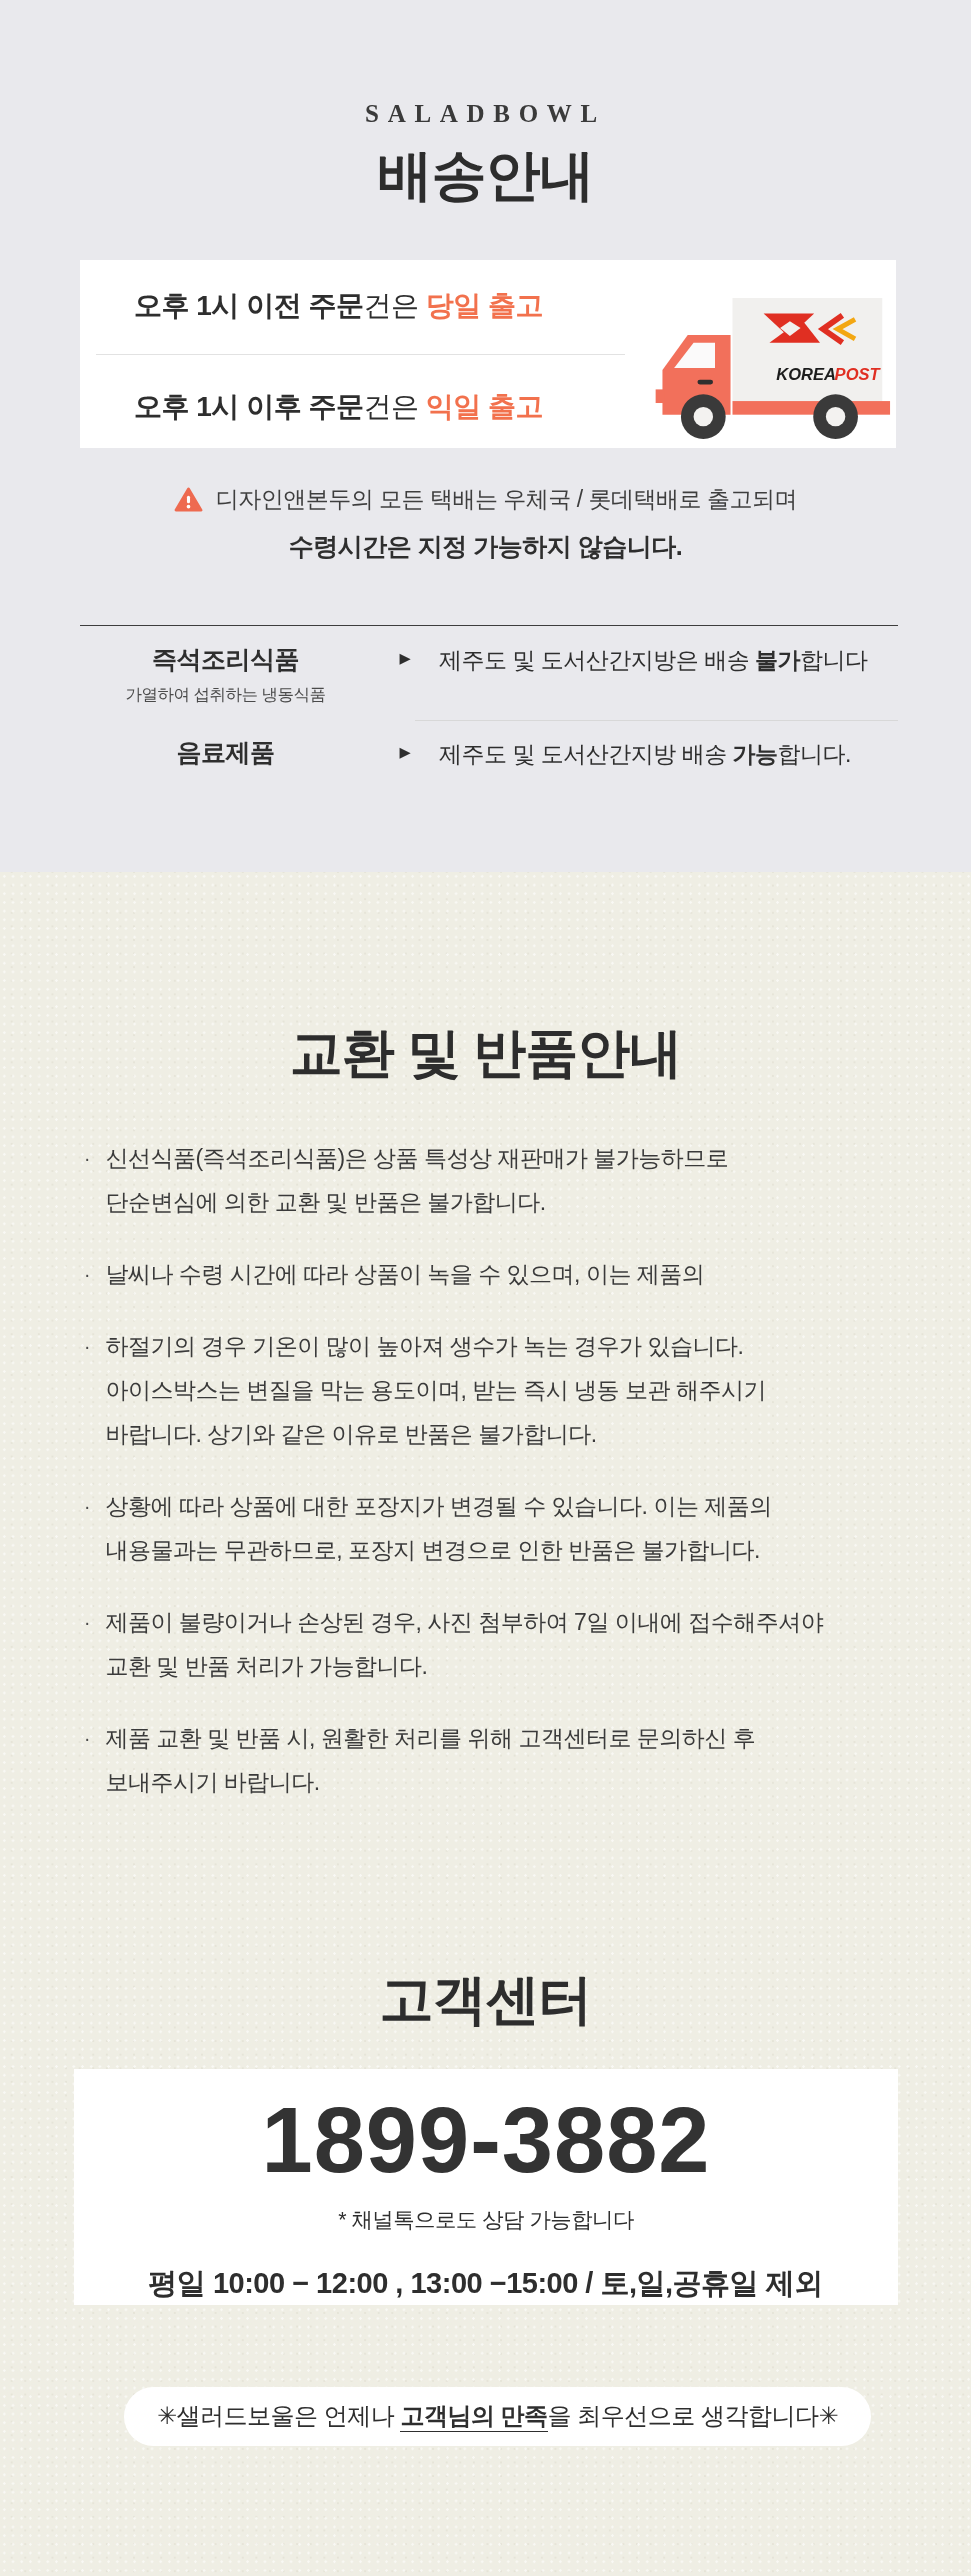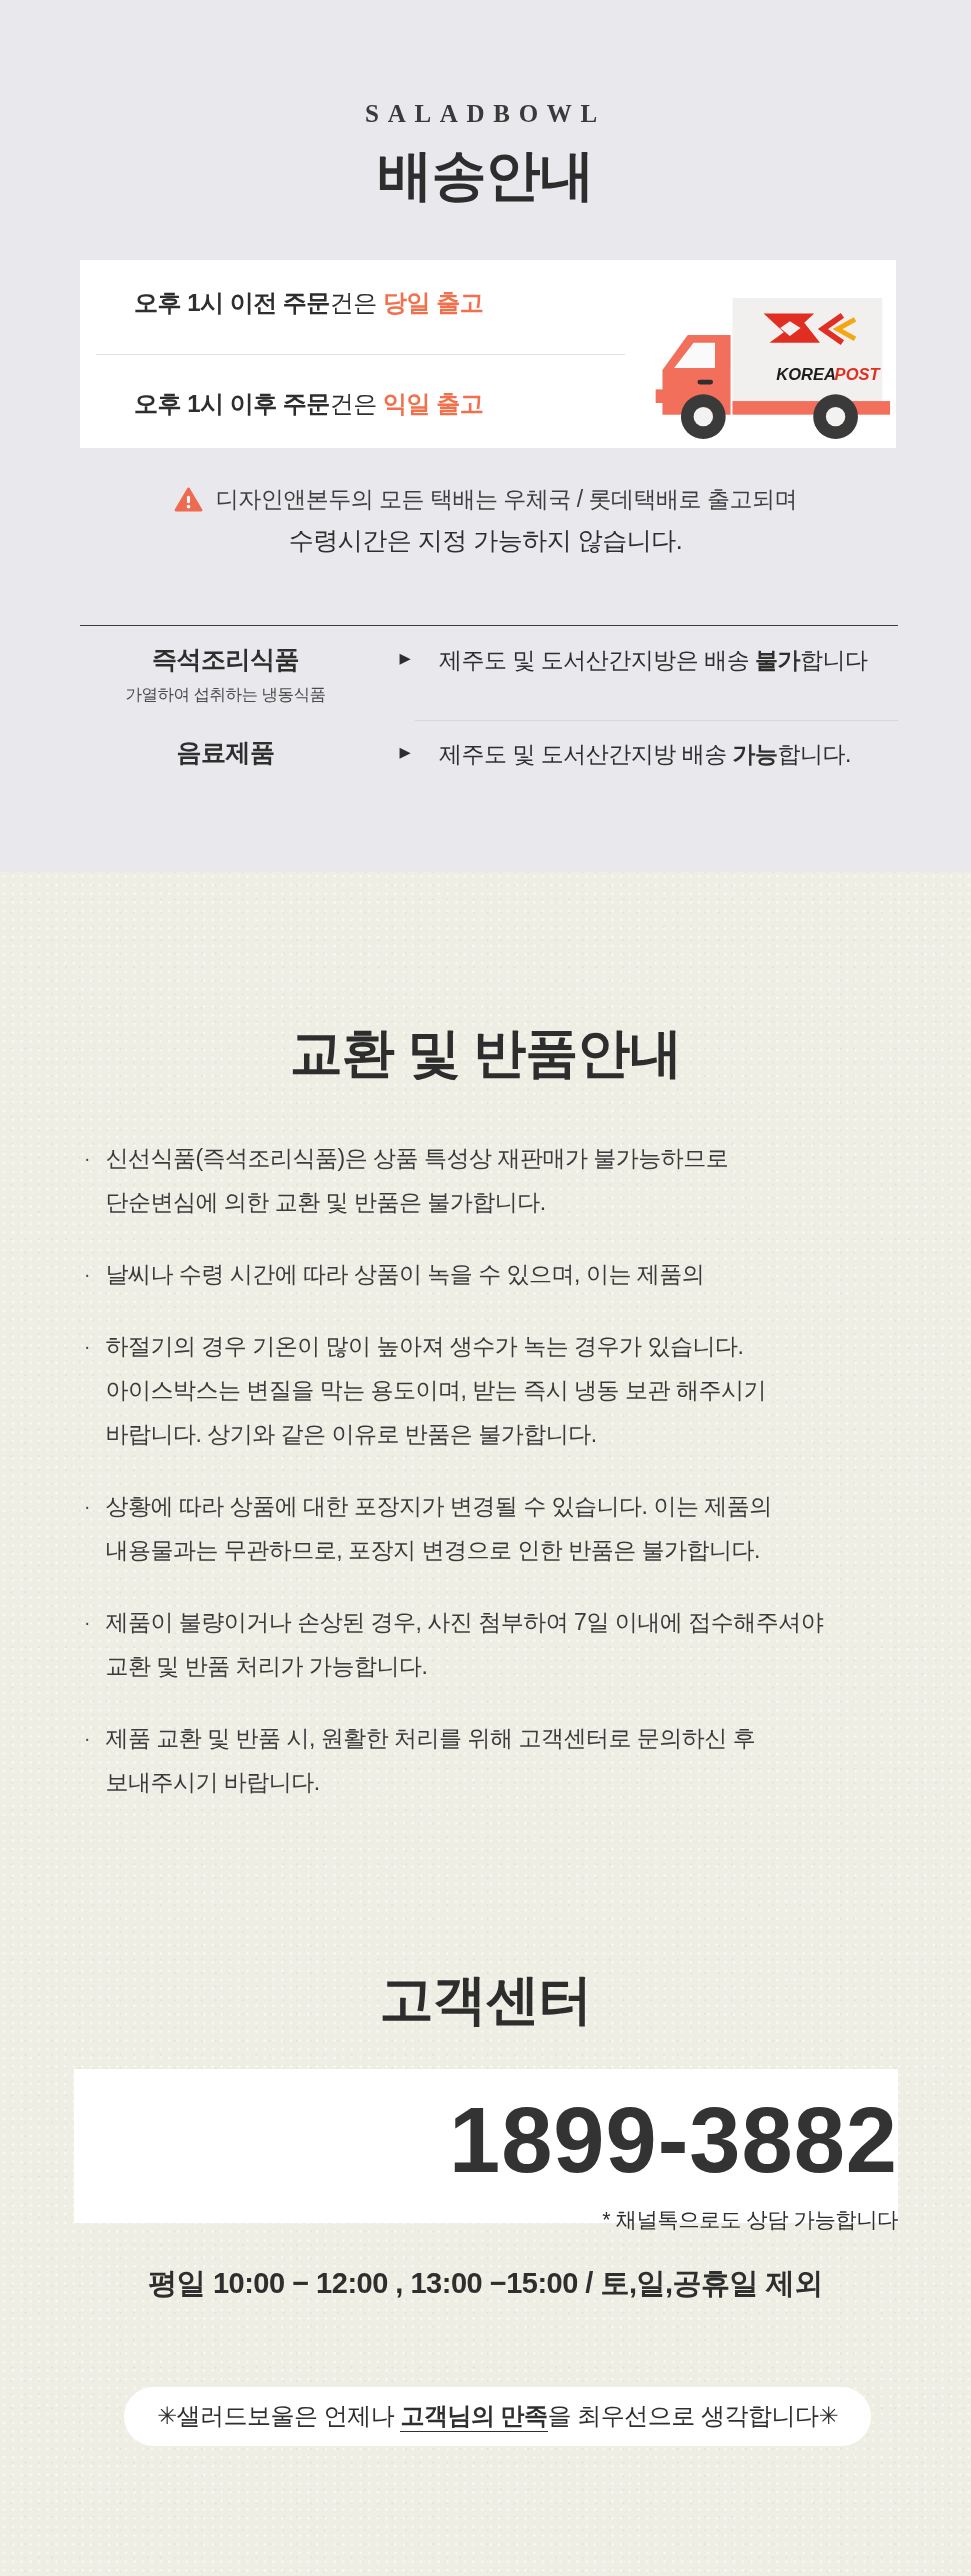--- a/index.html
+++ b/index.html
@@ -24,40 +24,40 @@
     position:absolute; left:0; top:136px; width:100%;
     text-align:center; font-size:55px; font-weight:900; color:#2d2d2d;
     letter-spacing:-1px; line-height:78px;
   }
   .ship-card{
     position:absolute; left:80px; top:260px; width:816px; height:188px;
     background:#ffffff;
   }
   .ship-row{
     position:absolute; left:54px; white-space:nowrap;
-    font-size:24px; color:#2e2e2e; font-weight:400; letter-spacing:-0.5px;
+    font-size:28px; color:#2e2e2e; font-weight:400; letter-spacing:-0.5px;
   }
   .ship-row .b{ font-weight:800; }
   .ship-row .hl{ font-weight:800; color:#f2714d; }
   .ship-row.r1{ top:27px; }
   .ship-row.r2{ top:128px; }
   .ship-divider{
     position:absolute; left:15.5px; top:94px; width:529px; height:0;
     border-top:1px solid #e2e2e2;
   }
   .truck{ position:absolute; right:3.9px; bottom:3.9px; width:249px; height:152px; }
 
   .notice{ position:absolute; left:0; top:484px; width:100%; text-align:center; }
   .notice-line1{
     font-size:23px; color:#3e3e3e; letter-spacing:-0.5px;
     display:inline-flex; align-items:center; gap:12.6px; justify-content:center;
   }
   .warn-icon{ width:29px; height:26px; display:inline-block; flex:0 0 auto; }
   .notice-line2{
-    margin-top:7px; font-size:25px; font-weight:400; color:#2e2e2e; letter-spacing:-0.5px;
+    margin-top:13px; font-size:25px; font-weight:700; color:#2e2e2e; letter-spacing:-0.5px;
   }
 
   .ship-table{
     position:absolute; left:80px; top:625px; width:818px;
     border-top:1.9px solid #3d3d3d;
   }
   .trow{
     display:grid; grid-template-columns:291px 68px 1fr; align-items:start;
   }
   .trow.row1{ padding:16.5px 0 13.6px 0; }
@@ -90,22 +90,22 @@
     flex:0 0 21.4px; font-size:19.4px; color:#4a4a4a; line-height:44px;
   }
   .bullet .lines{ font-size:23px; color:#3a3a3a; line-height:44px; letter-spacing:-0.5px; }
   .bullet .lines span{ display:block; }
 
   .cs-title{
     position:absolute; left:0; top:1092px; width:100%;
     text-align:center; font-size:54px; font-weight:900; color:#2d2d2d; letter-spacing:-1px;
   }
   .phone-card{
-    position:absolute; left:74px; top:1197px; width:824px; height:154px;
-    background:#ffffff; text-align:right;
+    position:absolute; left:74px; top:1197px; width:824px; height:236px;
+    background:#ffffff; text-align:center;
   }
   .phone{
     margin-top:23px; font-size:92px; font-weight:900; color:#333333; letter-spacing:1px;
     line-height:97px;
   }
   .phone-note{ margin-top:16px; font-size:21.4px; color:#2e2e2e; letter-spacing:-0.5px; }
   .hours{
     position:absolute; left:0; top:1392px; width:100%;
     text-align:center; font-size:29px; font-weight:800; color:#2e2e2e; letter-spacing:-0.5px;
   }

